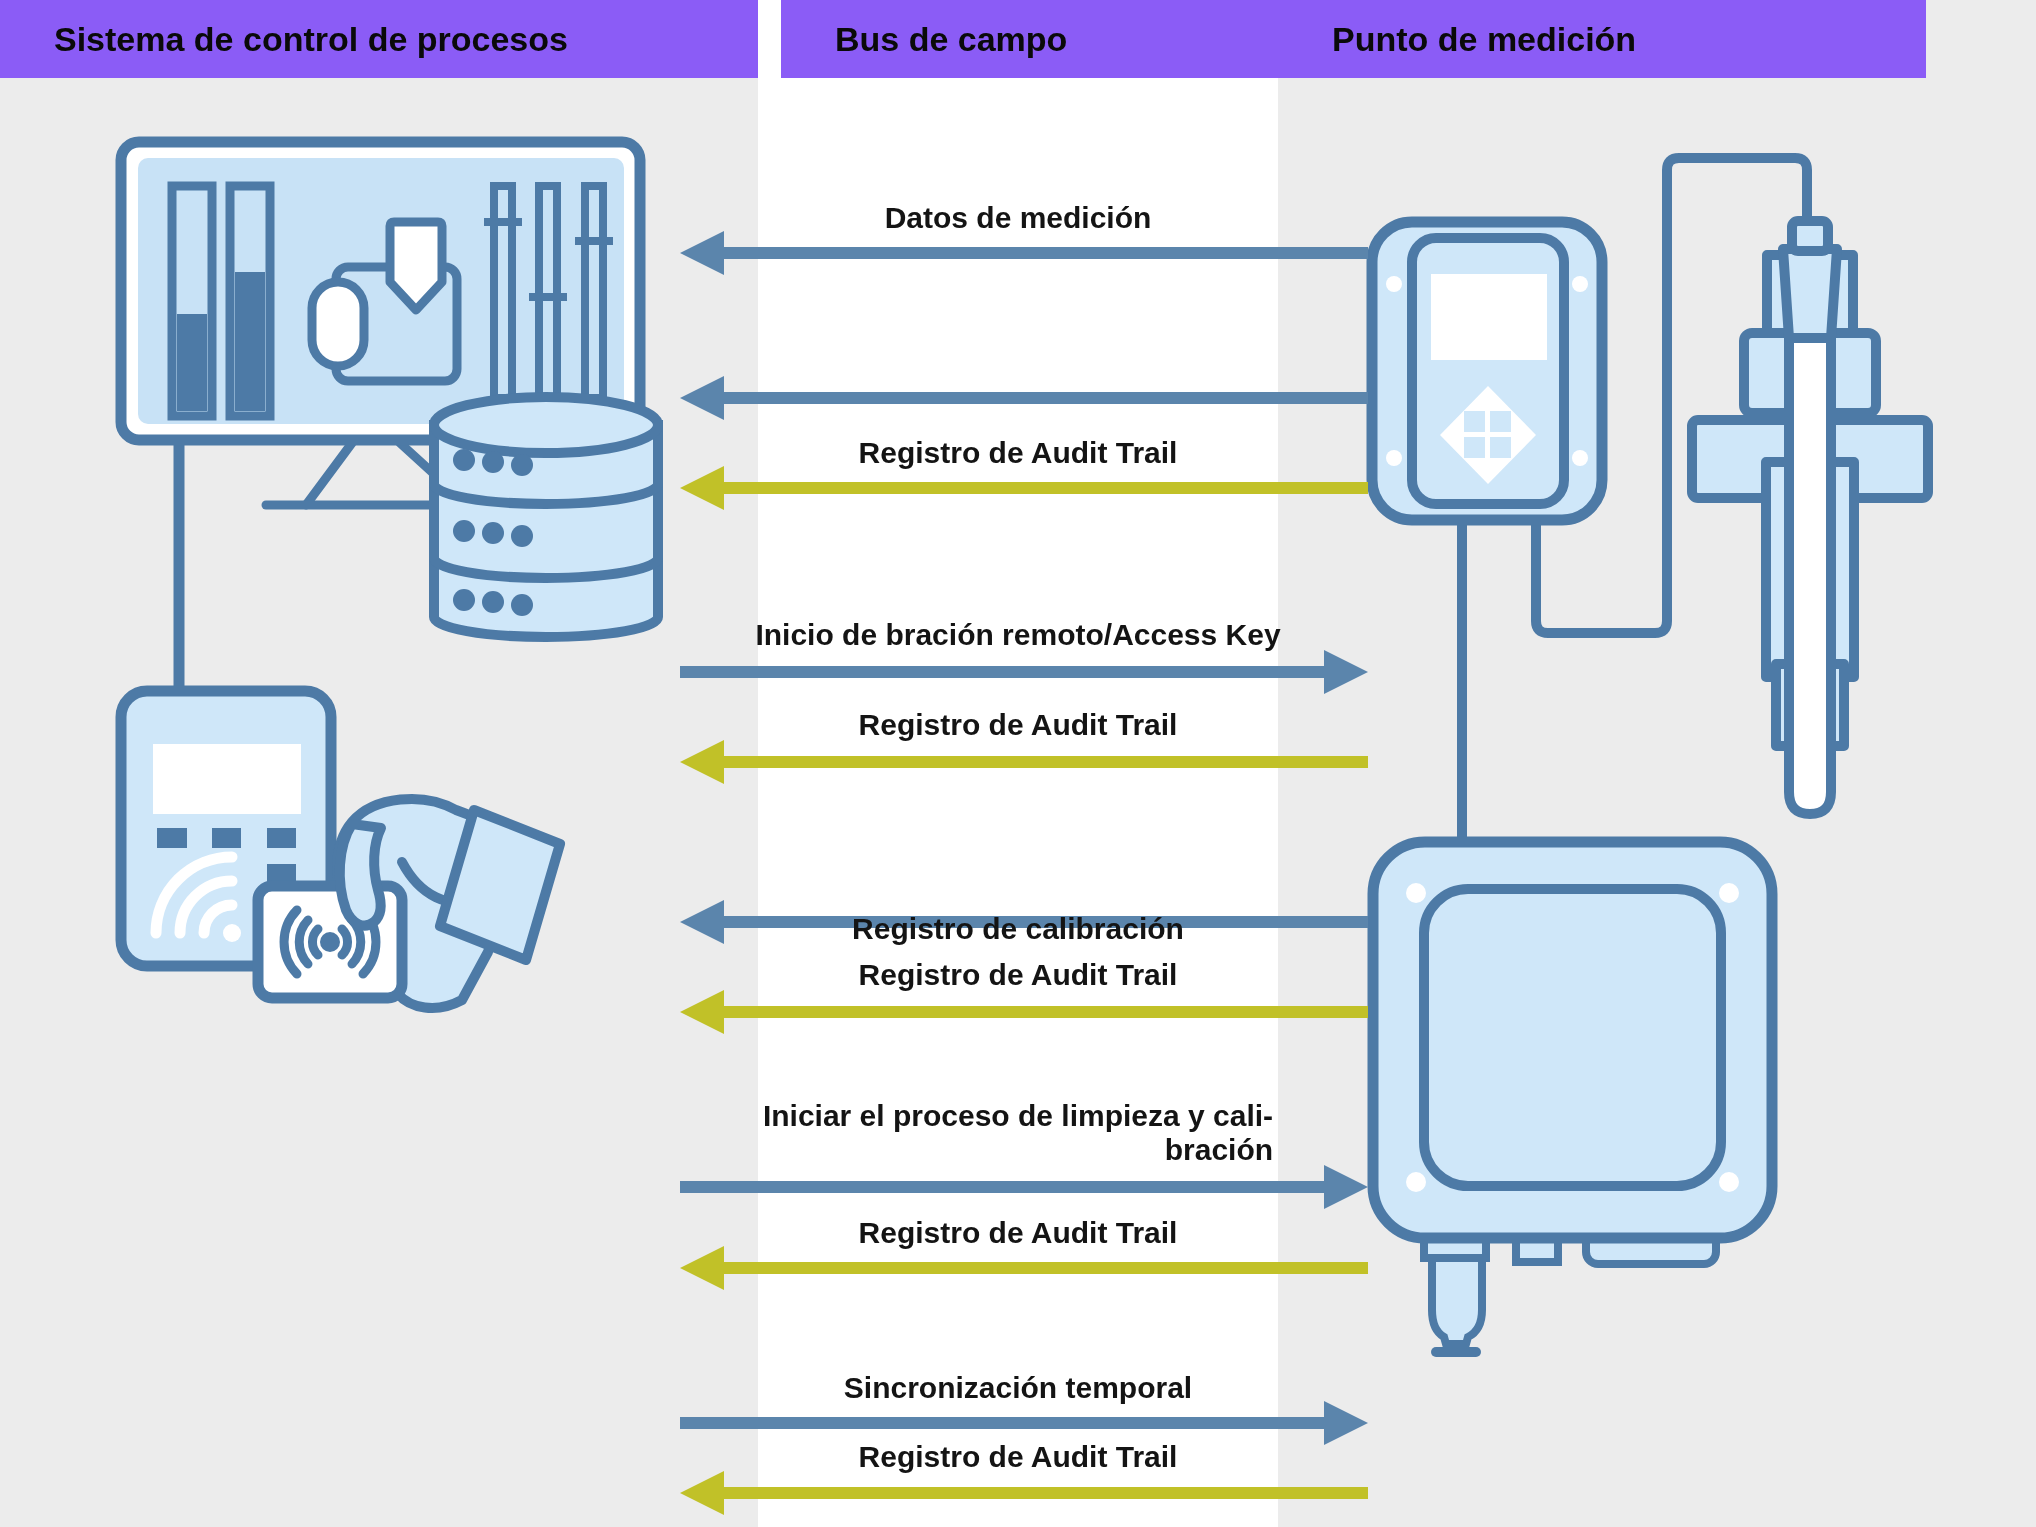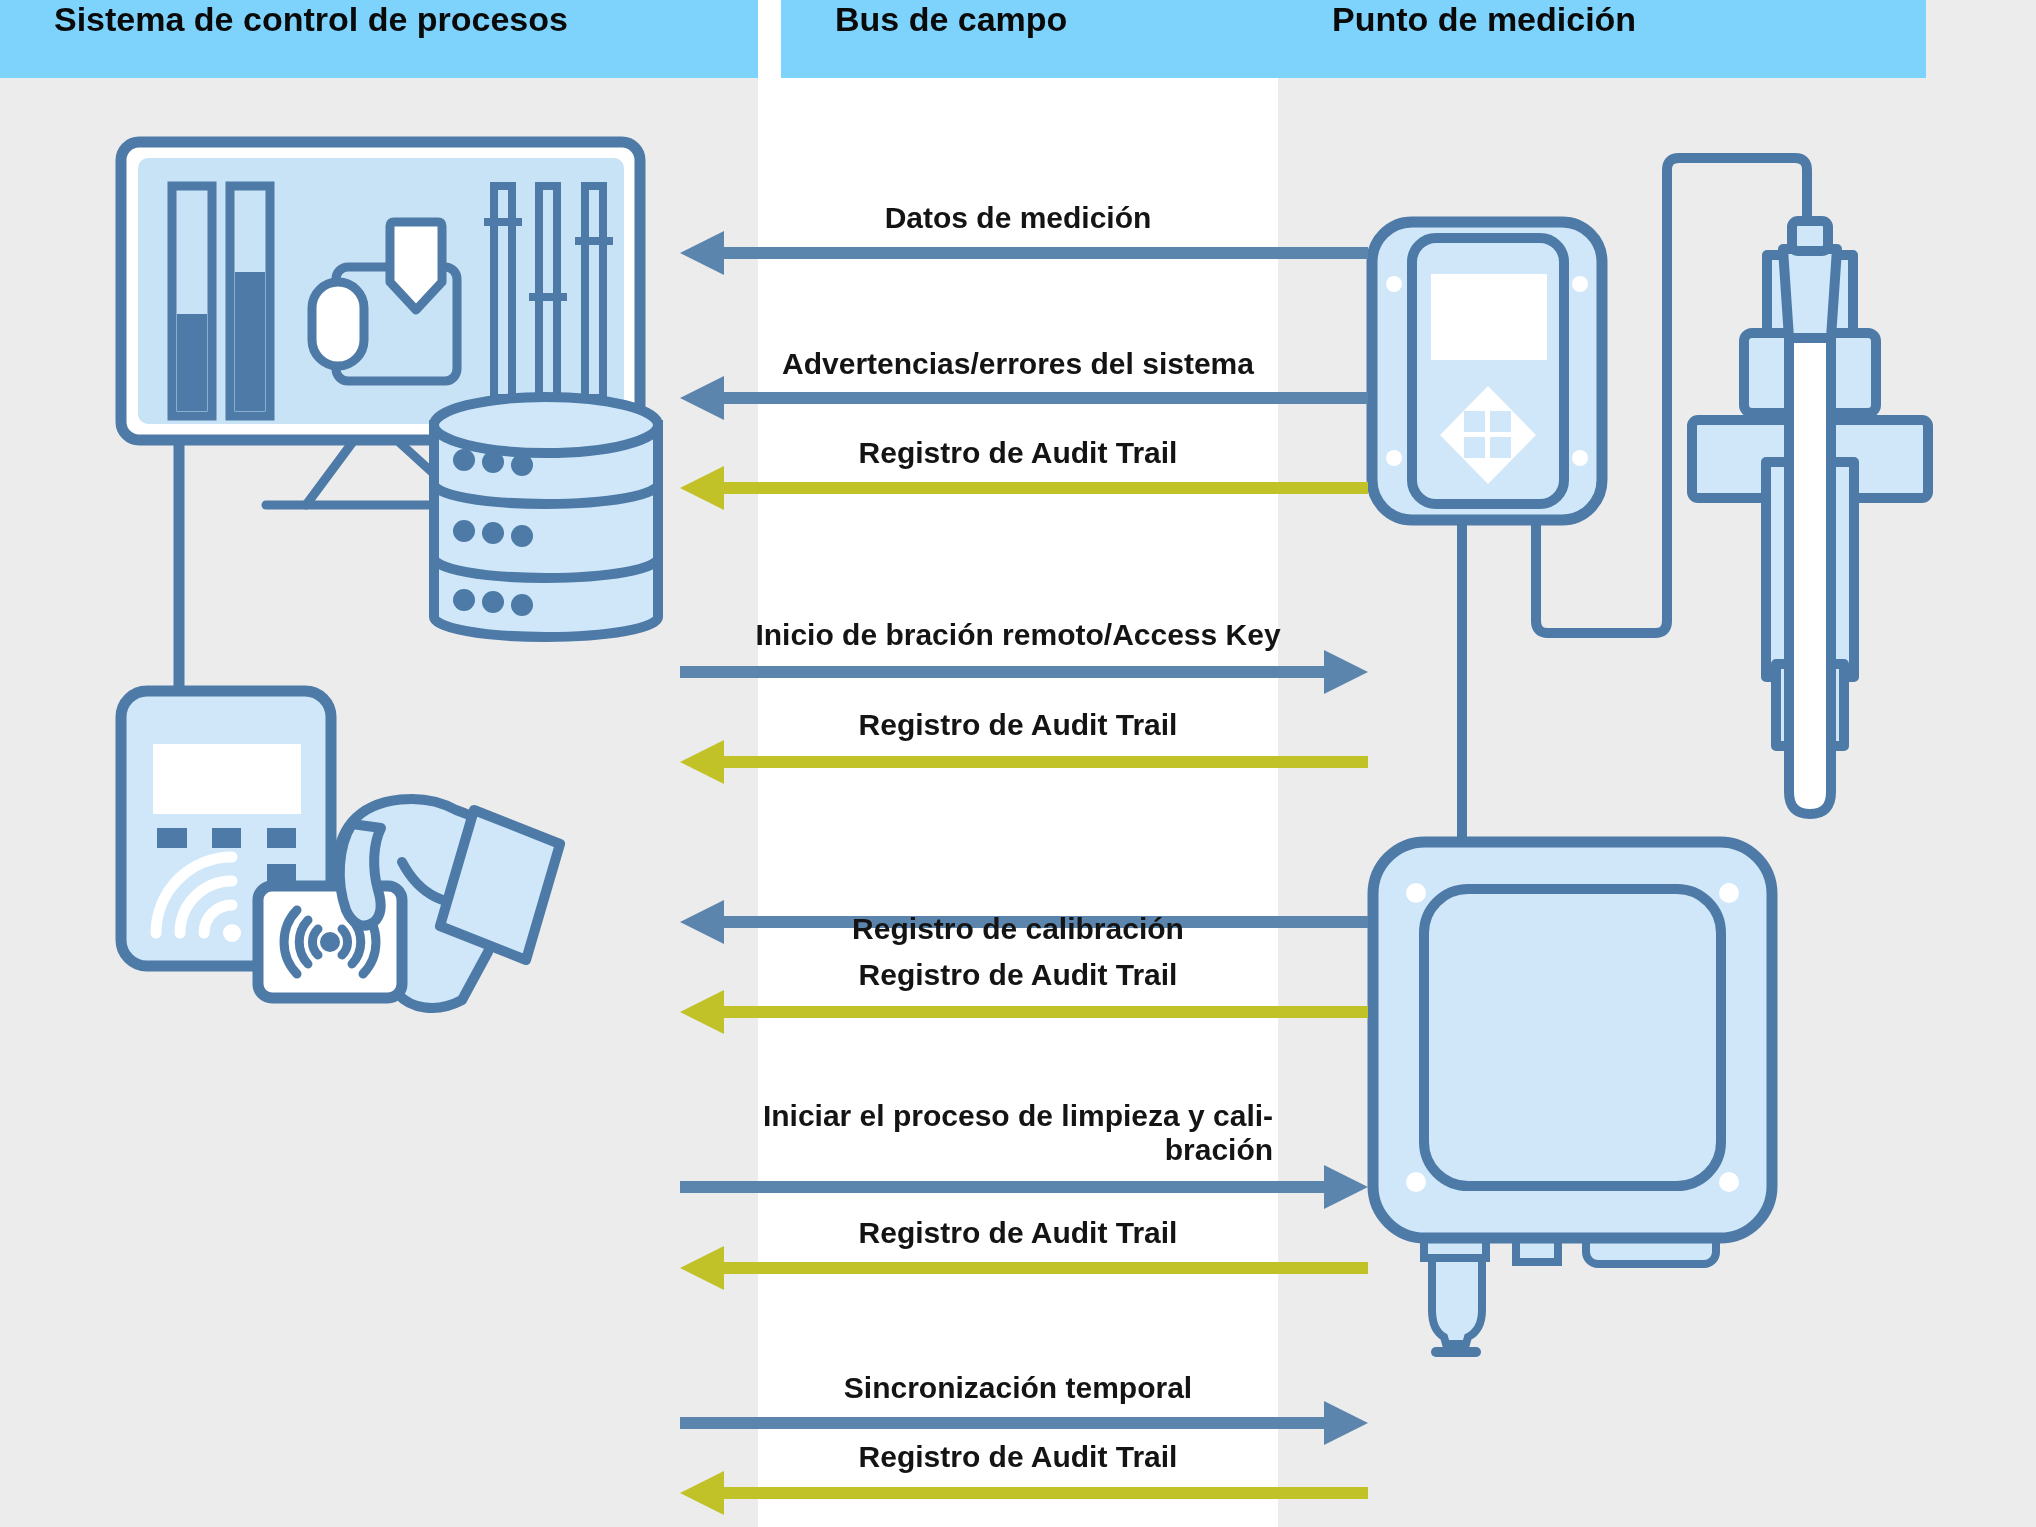--- a/index.html
+++ b/index.html
@@ -2,22 +2,22 @@
 <html><head>
 <meta charset="utf-8">
 <style>
   html,body { margin:0; padding:0; background:#ececec; }
   .canvas {
     position:relative; width:2036px; height:1527px; background:#ececec;
     font-family:"Liberation Sans", sans-serif; overflow:hidden;
   }
   .bus-col { position:absolute; left:758px; top:0; width:520px; height:1527px; background:#ffffff; }
   .hdr {
-    position:absolute; top:0; height:78px; background:#7dd3fc;
-    display:flex; padding-left:54px; box-sizing:border-box;
+    position:absolute; top:0; height:78px; background:#8b5cf6;
+    display:flex; align-items:center; padding-left:54px; box-sizing:border-box;
     font-size:34px; font-weight:bold; color:#0a0a0a; letter-spacing:0;
   }
   .hdr1 { left:0; width:758px; }
   .hdr2 { left:769px; width:499px;margin-left:12px; }
   .hdr3 { left:1278px; width:648px; }
   svg.scene { position:absolute; left:0; top:0; width:2036px; height:1527px; }
   .lbl {
     position:absolute; left:1018px; transform:translate(-50%,-50%);
     font-size:30px; font-weight:bold; color:#141414; white-space:nowrap;
     text-align:right; line-height:34px; z-index:5;
@@ -213,21 +213,20 @@
       <line x1="680" y1="1423" x2="1334" y2="1423" stroke="#5b85ac" stroke-width="12"></line>
       <polygon points="1368,1423 1324,1401 1324,1445" fill="#5b85ac"></polygon>
     </g>
     <g>
       <line x1="714" y1="1493" x2="1368" y2="1493" stroke="#c1c128" stroke-width="12"></line>
       <polygon points="680,1493 724,1471 724,1515" fill="#c1c128"></polygon>
     </g>
   </svg>
 
   <div class="lbl" style="top:218px">Datos de medición</div>
-  <div class="lbl" style="top:364px">Advertencias/errores del sistema</div>
   <div class="lbl" style="top:453px">Registro de Audit Trail</div>
   <div class="lbl" style="top:635px">Inicio de bración remoto/Access Key</div>
   <div class="lbl" style="top:725px">Registro de Audit Trail</div>
   <div class="lbl" style="top:929px">Registro de calibración</div>
   <div class="lbl" style="top:975px">Registro de Audit Trail</div>
   <div class="lbl" style="top:1133px">
     <div>Iniciar el proceso de limpieza y cali-</div>
     <div>bración</div>
   </div>
   <div class="lbl" style="top:1233px">Registro de Audit Trail</div>

